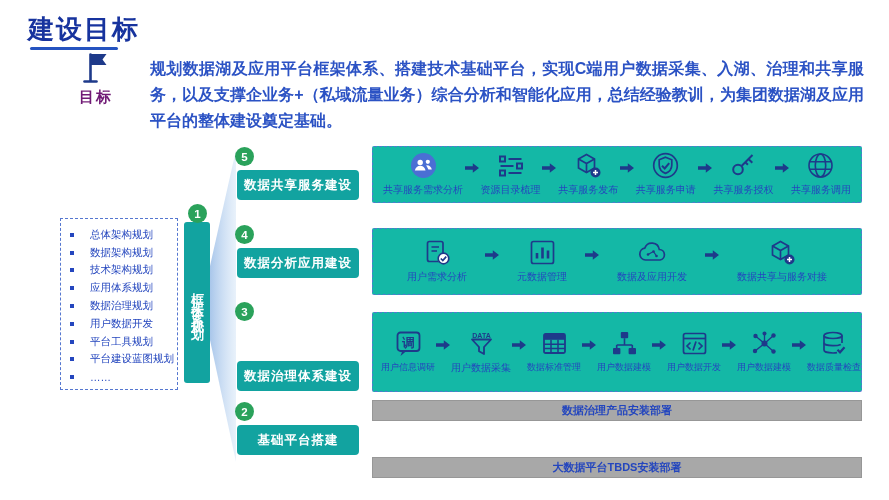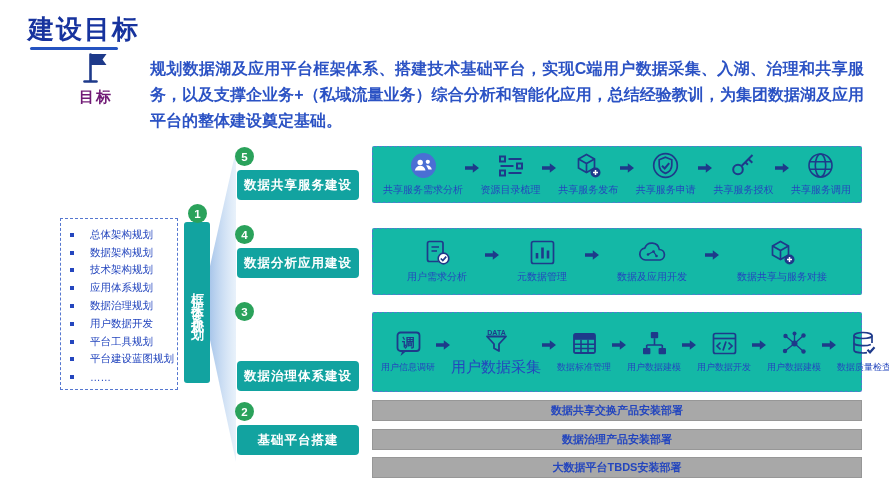--- a/index.html
+++ b/index.html
@@ -289,21 +289,21 @@
             <path d="M0 3.3h7.8V.2L14 5 7.8 9.8V6.7H0z" fill="#1E3A8A"></path>
           </svg>
         </span>
         <div class="step">
           <span class="icon">
             <svg width="27" height="27" viewBox="0 0 27 27">
               <text x="13.5" y="7.5" font-size="7" font-weight="bold" fill="currentColor" text-anchor="middle">DATA</text>
               <path d="M4 9.5h19l-7 7.5v7l-5-2.8v-4.2z" fill="none" stroke="currentColor" stroke-width="1.8" stroke-linejoin="round"></path>
             </svg>
           </span>
-          <span class="step-label" style="font-size: 15px;">用户数据采集</span>
+          <span class="step-label" style="font-size: 10px;">用户数据采集</span>
         </div>
         <span class="flow-arrow">
           <svg width="14" height="10" viewBox="0 0 14 10">
             <path d="M0 3.3h7.8V.2L14 5 7.8 9.8V6.7H0z" fill="#1E3A8A"></path>
           </svg>
         </span>
         <div class="step">
           <span class="icon">
             <svg width="27" height="27" viewBox="0 0 27 27">
               <rect x="3" y="4" width="21" height="19" rx="1.5" fill="none" stroke="currentColor" stroke-width="1.8"></rect>
@@ -376,18 +376,17 @@
               <path d="M3 12.7c0 1.7 4 3 9 3 3.3 0 6.2-.5 7.8-1.3"></path>
               <path d="M16.5 19.8l2.5 2.5 4.5-5" stroke-width="2.2"></path>
             </svg>
           </span>
           <span class="step-label" style="font-size: 9px;">数据质量检查</span>
         </div>
       </div>
       <div class="num-circle" style="left: 235px; top: 402px;">2</div>
       <div class="stage-box" style="left: 237px; top: 425px;">基础平台搭建</div>
       <div class="bars-panel" style="left: 372px; top: 400px; width: 490px; height: 78px;">
-        <div class="gray-bar">数据共享交换产品安装部署</div>
         <div class="gray-bar">数据治理产品安装部署</div>
         <div class="gray-bar">大数据平台TBDS安装部署</div>
       </div>
     </div>
 </div>
 
 </body></html>

